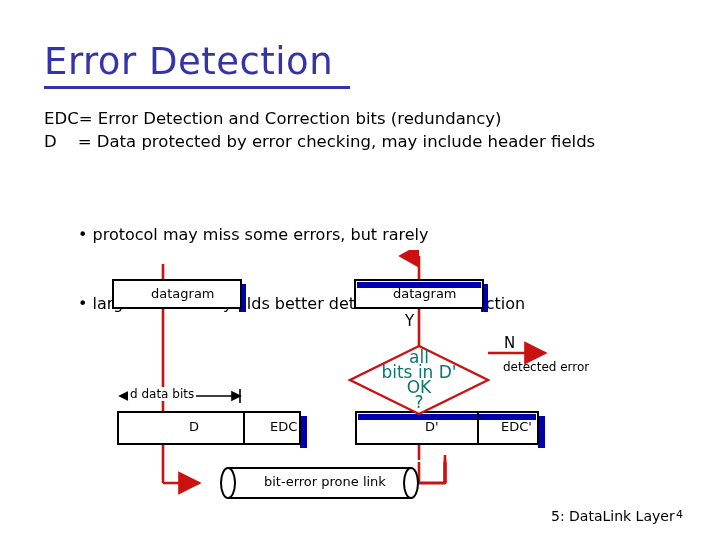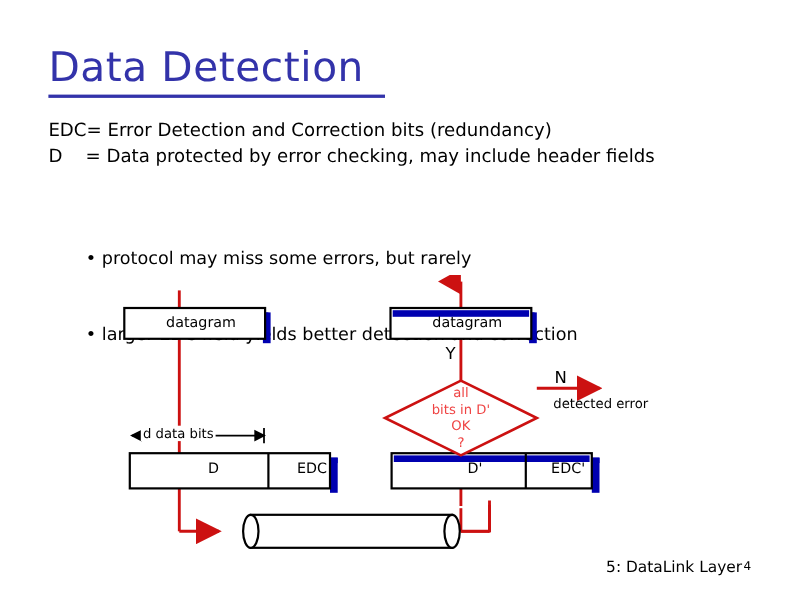--- a/index.html
+++ b/index.html
@@ -63,22 +63,22 @@
   .redlabel{
     position:absolute;
     font-family:"DejaVu Sans", sans-serif;
     color:#000;
     font-size:15px;
     white-space:nowrap;
   }
   .diamondtext{
     position:absolute;
     font-family:"DejaVu Sans", sans-serif;
-    color:#ef4444;
-    font-size:12px;
+    color:#0f766e;
+    font-size:17px;
     line-height:15px;
     text-align:center;
     white-space:pre;
   }
 
   
   #footer-left{
     position:absolute;left:551px;top:508px;
     font-family:"DejaVu Sans", sans-serif;
     font-size:14px;color:#000;white-space:nowrap;
@@ -87,21 +87,21 @@
     position:absolute;left:676px;top:508px;
     font-family:"DejaVu Sans", sans-serif;
     font-size:11px;color:#000;
   }
 </style>
 </head>
 <body>
 
 <div class="slide">
 
-  <div id="title">Data Detection</div>
+  <div id="title">Error Detection</div>
   <div id="title-rule"></div>
 
   <div class="body-text" id="defs">EDC= Error Detection and Correction bits (redundancy)
 D    = Data protected by error checking, may include header fields</div>
 
   <div class="body-text" id="bullets">
     <span class="lvl2">• protocol may miss some errors, but rarely</span>
     <span class="lvl2">• larger EDC field yields better detection and correction</span>
   </div>
 
@@ -205,18 +205,19 @@
     <div class="redlabel" style="left:504px;top:84px;">N</div>
 
     <div class="diamondtext" style="left:379px;top:100px;width:80px;">all
 bits in D'
 OK
 ?</div>
 
     <div class="smalllabel" style="left:503px;top:110px;line-height:14px;">detected
 error</div>
 
+    <div class="boxlabel" style="left:250px;top:224px;">bit-error prone link</div>
   </div>
 
   <div id="footer-left">5: DataLink Layer</div>
   <div id="footer-page">4</div>
 
 </div>
 
 </body></html>

